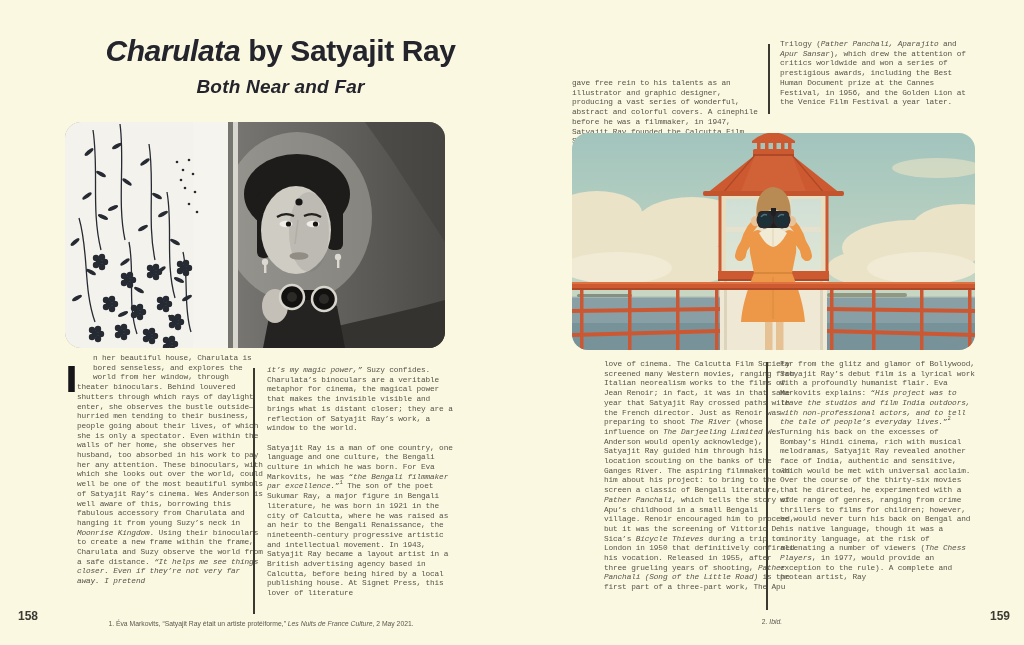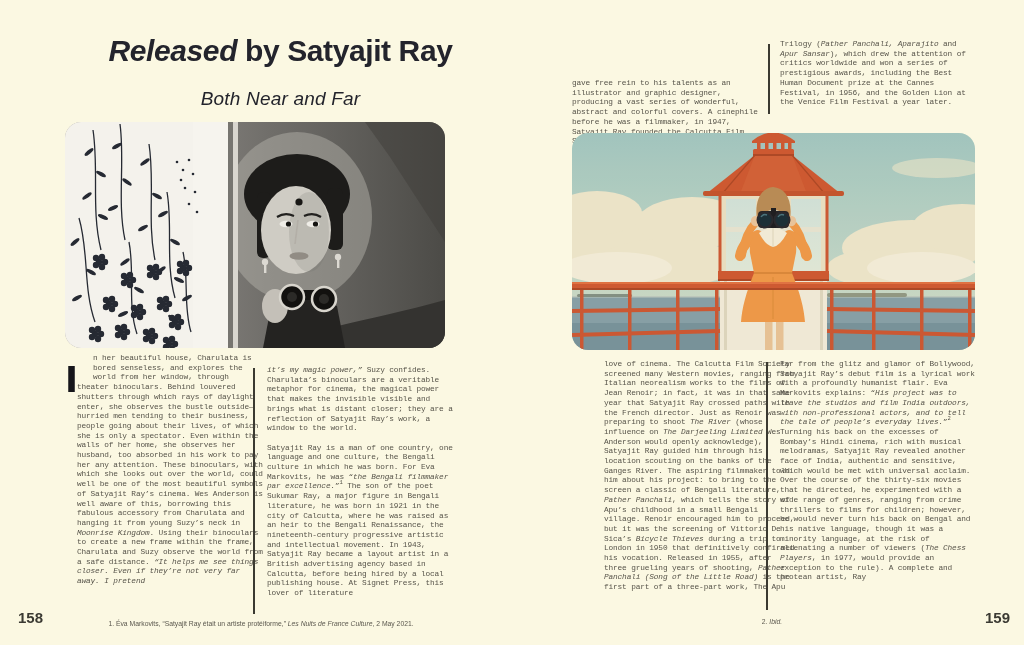--- a/index.html
+++ b/index.html
@@ -4,21 +4,21 @@
 <style>
   html,body{margin:0;padding:0;}
   body{width:1024px;height:645px;background:#fbf8e2;overflow:hidden;
        font-family:"Liberation Sans",sans-serif;}
   #spread{position:relative;width:1024px;height:645px;background:#fbf8e2;}
 
   
   .title-block{position:absolute;left:58px;top:34px;width:445px;text-align:center;color:#23242c;}
   .title-main{font-size:30px;font-weight:bold;letter-spacing:-0.4px;line-height:34px;}
   .title-main em{font-style:italic;}
-  .title-sub{font-size:19px;font-weight:normal;font-style:italic;margin-top:20px;letter-spacing:0.2px;}
+  .title-sub{font-size:19px;font-weight:bold;font-style:italic;margin-top:8px;letter-spacing:0.2px;}
 
   
   .photo{position:absolute;border-radius:16px;overflow:hidden;}
   #photo-left{left:65px;top:122px;width:380px;height:226px;}
   #photo-right{left:572px;top:133px;width:403px;height:217px;}
   .photo svg{display:block;width:100%;height:100%;}
 
   
   .col{position:absolute;font-family:"Liberation Mono","DejaVu Sans Mono",monospace;
        font-size:7.8px;line-height:9.7px;letter-spacing:-0.15px;color:#57544a;}
@@ -41,31 +41,31 @@
   #rule-rtop{left:768px;top:44px;height:70px;}
   #rule-rbot{left:766px;top:362px;height:248px;}
 
   
   .footnote{position:absolute;font-size:6.8px;line-height:8px;color:#5b584e;
             font-family:"Liberation Sans",sans-serif;}
   .footnote p{margin:0;display:inline;}
   .footnote em{font-style:italic;}
   #footnote-1{left:65px;top:620px;width:392px;text-align:center;}
   #footnote-2{left:712px;top:618px;width:120px;text-align:center;}
-  .folio{position:absolute;top:609px;font-weight:bold;font-size:15px;color:#3b3a33;}
+  .folio{position:absolute;top:609px;font-weight:bold;font-size:12px;color:#3b3a33;}
   #folio-left{left:18px;}
   #folio-right{right:14px;}
 </style>
 </head>
 <body>
 
 <div id="spread">
 
   <div class="title-block">
-    <div class="title-main"><em>Released</em><span> by Satyajit Ray</span></div>
+    <div class="title-main"><em>Charulata</em><span> by Satyajit Ray</span></div>
     <div class="title-sub">Both Near and Far</div>
   </div>
 
   <div class="photo" id="photo-left">
     <svg viewBox="0 0 380 226" preserveAspectRatio="none">
       <defs>
         <linearGradient id="gR" x1="0" y1="0" x2="1" y2="0">
           <stop offset="0" stop-color="#a09d97"></stop>
             <stop offset="0.55" stop-color="#6f6d69"></stop>
             <stop offset="1" stop-color="#4c4b47"></stop>

